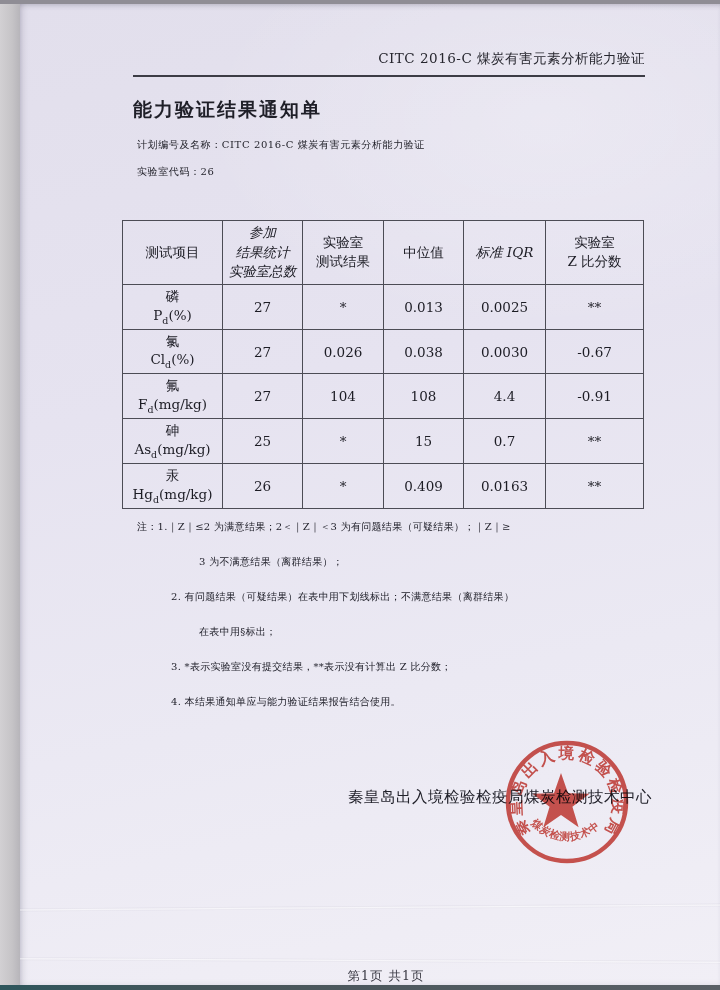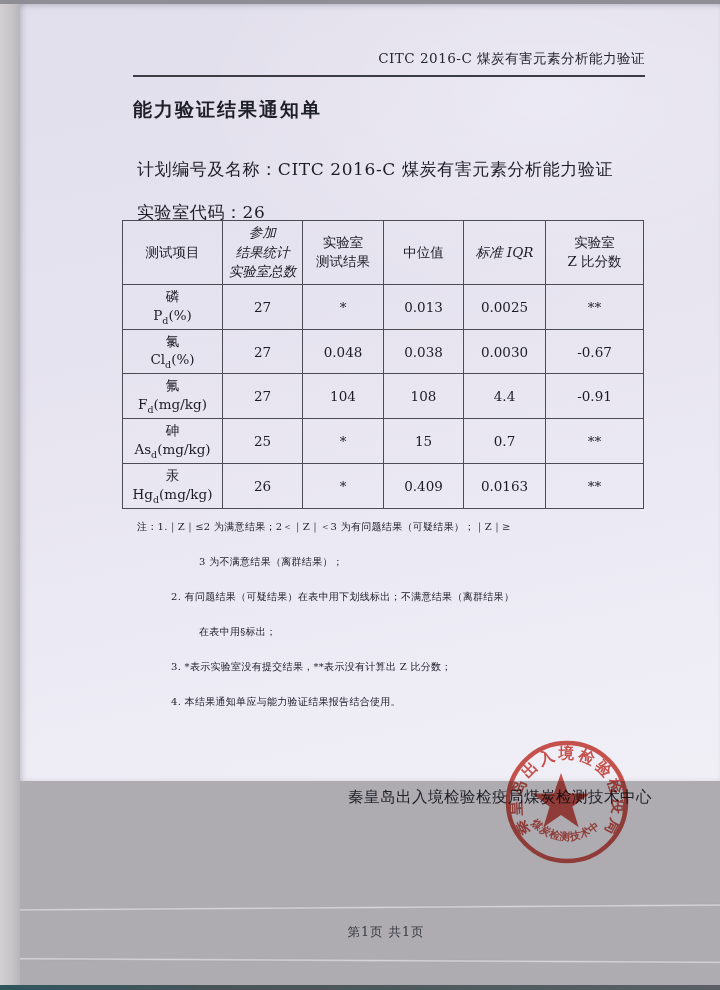--- a/index.html
+++ b/index.html
@@ -16,21 +16,21 @@
   }
   .scan-top-strip {
     position: absolute; left: 0; top: 0; width: 720px; height: 4px;
     background: #8f8d95;
   }
   .scan-bottom-strip {
     position: absolute; left: 0; bottom: 0; width: 720px; height: 5px;
     background: linear-gradient(90deg, #2e565c 0%, #47555a 30%, #5a6066 100%);
   }
   .paper {
-    position: absolute; left: 20px; top: 4px; width: 700px; height: 777px;
+    position: absolute; left: 20px; top: 4px; width: 700px; height: 981px;
     background:
       radial-gradient(ellipse 500px 300px at 75% 12%, rgba(255,255,255,0.25), rgba(255,255,255,0) 70%),
       linear-gradient(168deg, #e2dfec 0%, #e6e3f0 38%, #ebe9f3 68%, #f1eff6 100%);
     box-shadow: inset 4px 0 8px -4px rgba(70,65,90,0.35), inset 0 4px 6px -4px rgba(70,65,90,0.3);
   }
   .crease {
     position: absolute; left: 0; width: 100%; height: 3px;
     background: linear-gradient(180deg, rgba(120,115,140,0.10), rgba(255,255,255,0.5), rgba(120,115,140,0.08));
   }
   .crease.c1 { top: 902px; transform: rotate(-0.4deg); }
@@ -42,21 +42,21 @@
     text-align: right;
     font-size: 13.5px; color: #26262e; letter-spacing: 0.5px;
     border-bottom: 2px solid #3c3c45; padding-bottom: 7px;
   }
   .doc-title {
     position: absolute; top: 93px; left: 113px; width: 512px;
     text-align: left; font-size: 19px; font-weight: bold;
     color: #1f1f28; letter-spacing: 2px;
   }
   .info-block { position: absolute; top: 134px; left: 117px; width: 512px; }
-  .info-line { font-size: 17px; color: #1e1e26; margin-bottom: 12.5px; letter-spacing: 0.6px; margin-top: 20px; }
+  .info-line { font-size: 10px; color: #1e1e26; margin-bottom: 12.5px; letter-spacing: 0.6px; }
 
   
   table.result-table {
     position: absolute; top: 216px; left: 102px;
     border-collapse: collapse; table-layout: fixed;
     font-size: 13.5px; color: #1c1c24;
   }
   .result-table th, .result-table td {
     border: 1px solid #4c4c55; text-align: center; vertical-align: middle;
     padding: 2px 2px; background: transparent;
@@ -87,21 +87,21 @@
     font-size: 15.5px; color: #22222b; text-align: center; letter-spacing: 1px;
   }
   .stamp-svg {
     position: absolute; left: 474px; top: 725px; width: 146px; height: 146px;
     mix-blend-mode: multiply; opacity: 0.88;
   }
   .stamp-ring-text { font-size: 15.5px; letter-spacing: 3.2px; font-weight: bold; }
   .stamp-bottom-text { font-size: 10.5px; letter-spacing: 0.5px; font-weight: bold; }
 
   .page-footer {
-    position: absolute; top: 920px; left: 110px; width: 512px;
+    position: absolute; top: 964px; left: 110px; width: 512px;
     text-align: center; font-size: 12.5px; color: #3a3a44; letter-spacing: 1px;
   }
 </style>
 </head>
 <body>
 
 <div class="scan-frame">
   <div class="scan-left-strip"></div>
   <div class="scan-top-strip"></div>
 
@@ -140,21 +140,21 @@
           <td class="item-cell"><span>磷</span><br><span>P</span><sub>d</sub><span>(%)</span></td>
           <td>27</td>
           <td>*</td>
           <td>0.013</td>
           <td>0.0025</td>
           <td>**</td>
         </tr>
         <tr>
           <td class="item-cell"><span>氯</span><br><span>Cl</span><sub>d</sub><span>(%)</span></td>
           <td>27</td>
-          <td>0.048</td>
+          <td>0.026</td>
           <td>0.038</td>
           <td>0.0030</td>
           <td>-0.67</td>
         </tr>
         <tr>
           <td class="item-cell"><span>氟</span><br><span>F</span><sub>d</sub><span>(mg/kg)</span></td>
           <td>27</td>
           <td>104</td>
           <td>108</td>
           <td>4.4</td>

